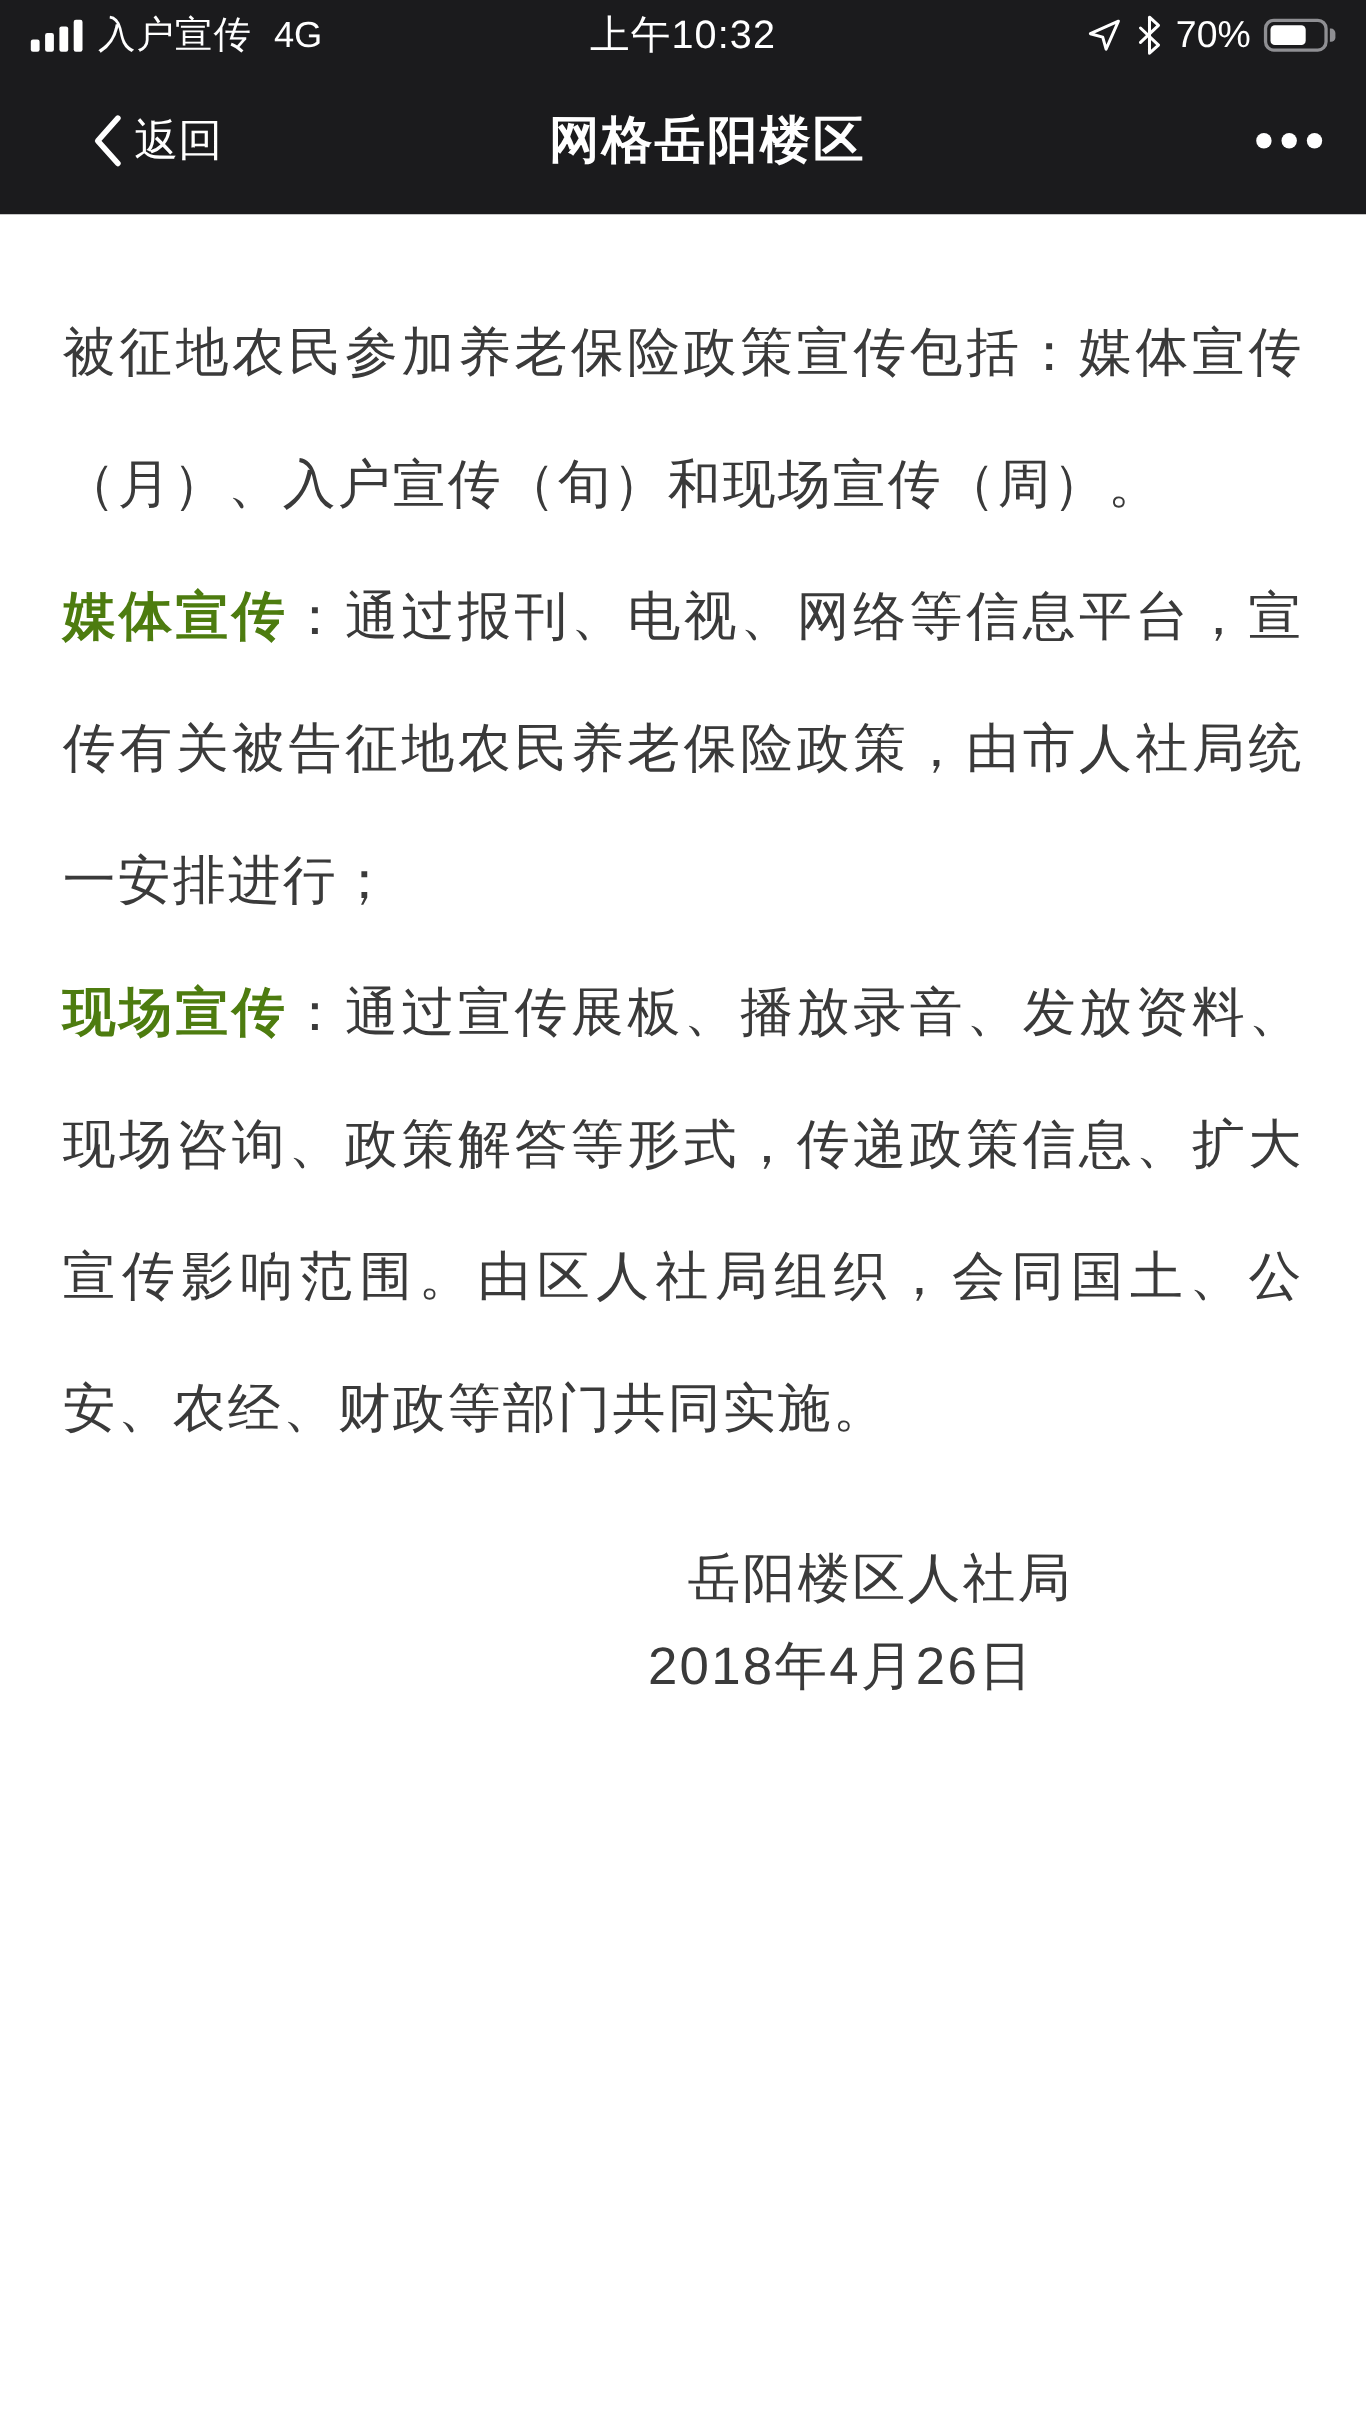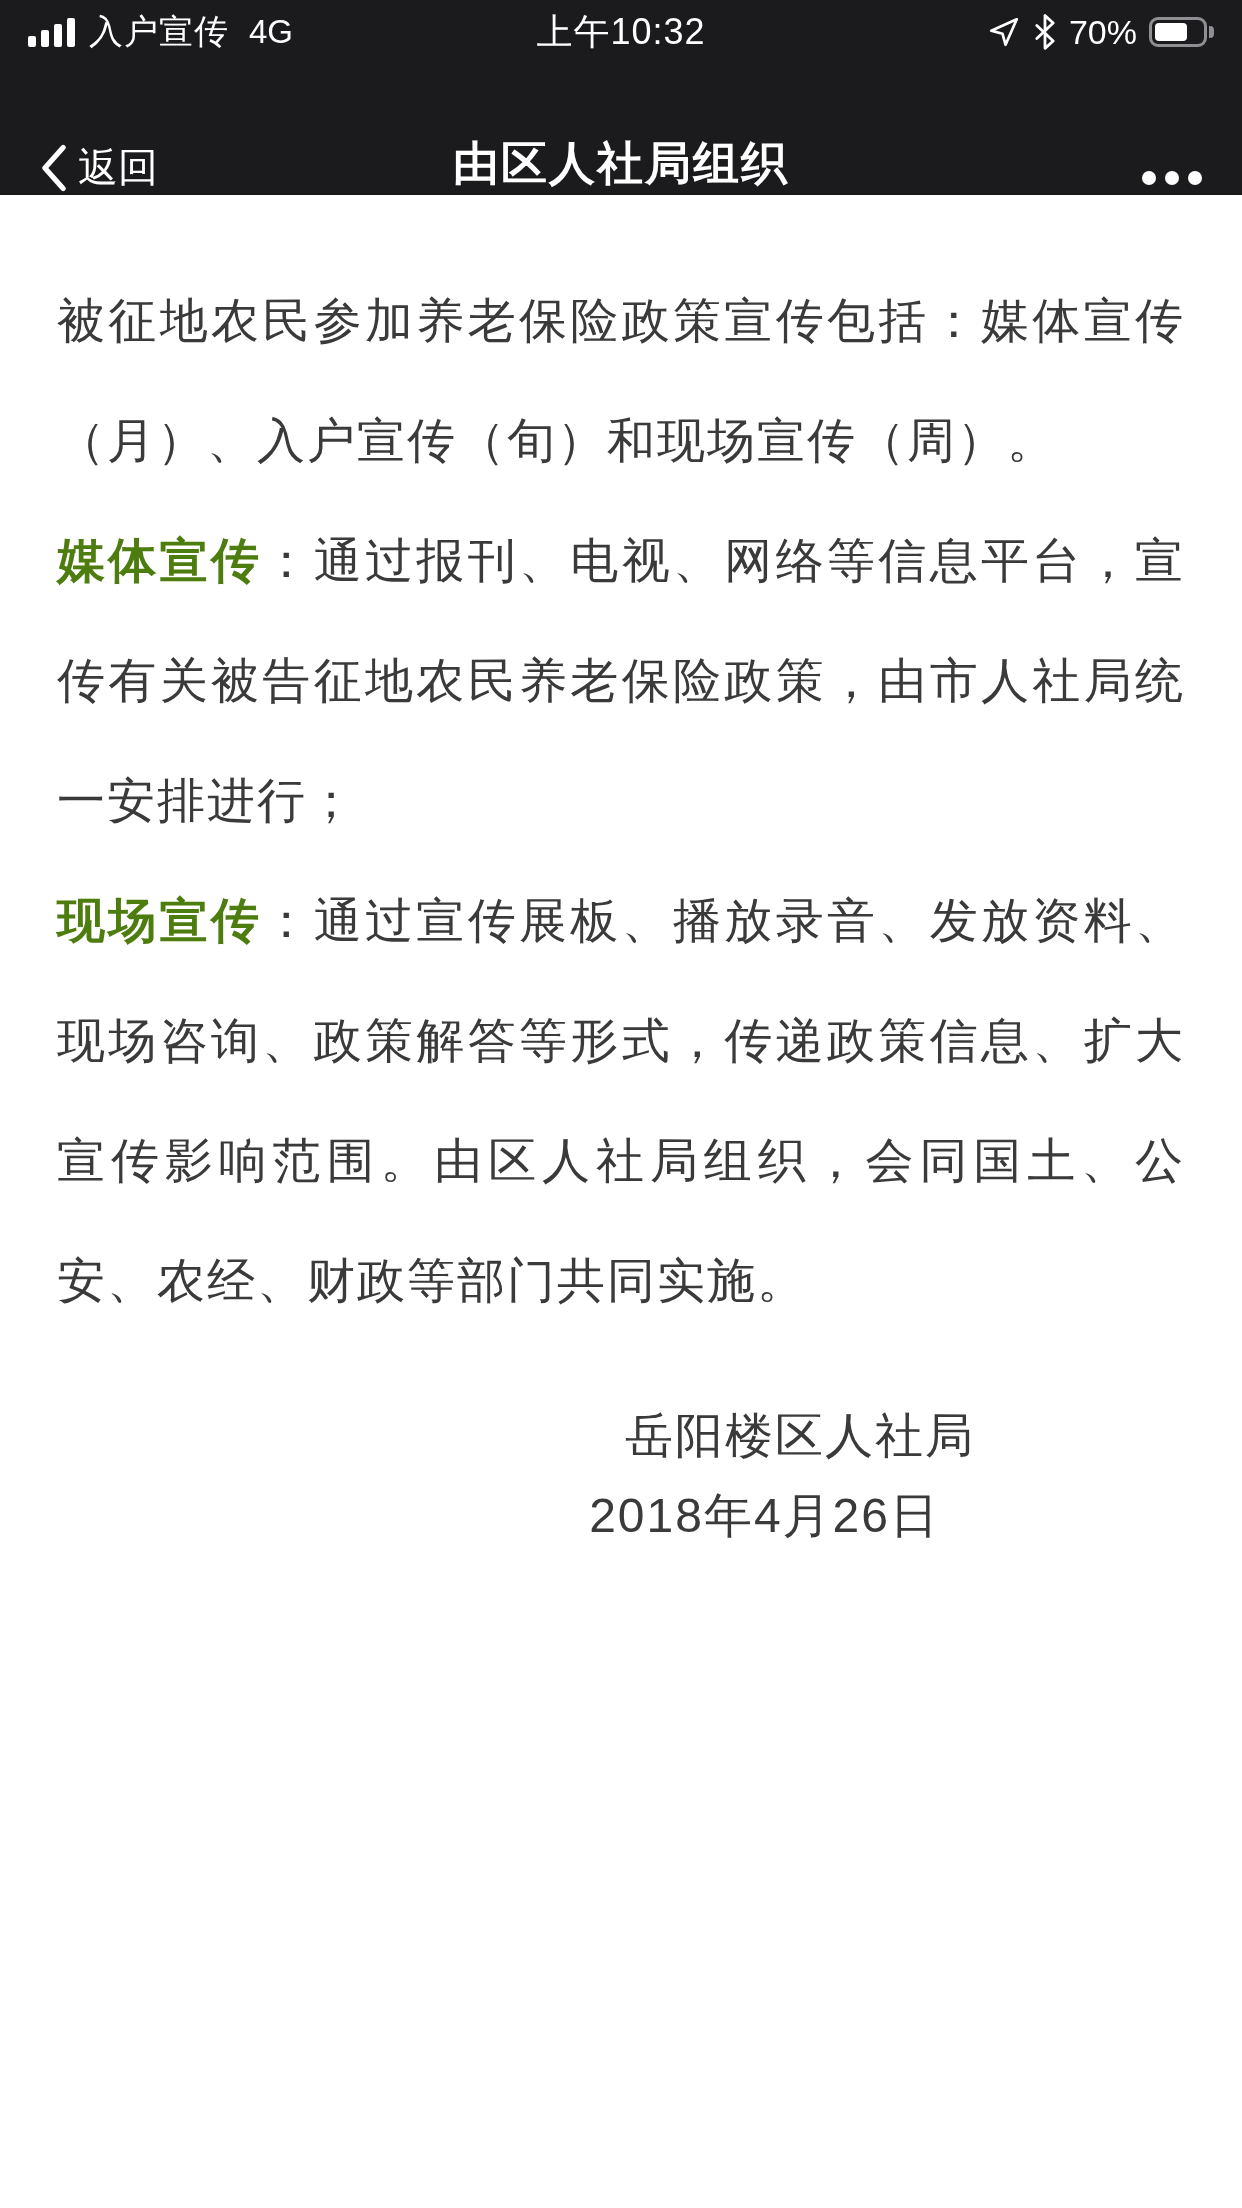--- a/index.html
+++ b/index.html
@@ -41,23 +41,24 @@
   .battery-body {
     width: 58px; height: 30px;
     border: 3px solid #8f8f93; border-radius: 9px;
     padding: 3px; display: block;
   }
   .battery-fill { display: block; height: 100%; width: 70%; background: #ffffff; border-radius: 4px; }
   .battery-nub { width: 5px; height: 12px; background: #8f8f93; border-radius: 0 4px 4px 0; margin-left: 2px; }
 
   .nav-bar {
     height: 135px;
-    display: flex; align-items: flex-end;
+    display: flex; align-items: center;
     position: relative;
     padding: 0 40px;
+    margin-left: 44px;
   }
   .back-button {
     display: flex; align-items: center; gap: 10px;
     color: #ffffff; font-size: 40px;
     cursor: pointer; z-index: 2;
   }
   .nav-title {
     position: absolute; left: 0; right: 0; text-align: center;
     font-size: 46px; font-weight: 700; letter-spacing: 2px;
     pointer-events: none;
@@ -132,21 +133,21 @@
 
     <div class="nav-bar">
       <div class="back-button">
         <span>
           <svg width="28" height="48" viewBox="0 0 24 42">
             <path d="M20 3 L4 21 L20 39" fill="none" stroke="#ffffff" stroke-width="4.5" stroke-linecap="round" stroke-linejoin="round"></path>
           </svg>
         </span>
         <span>返回</span>
       </div>
-      <div class="nav-title">由区人社局组织</div>
+      <div class="nav-title">网格岳阳楼区</div>
       <div class="more-button">
         <span class="dot"></span>
         <span class="dot"></span>
         <span class="dot"></span>
       </div>
     </div>
 
   </div>
 
   <div class="article">

